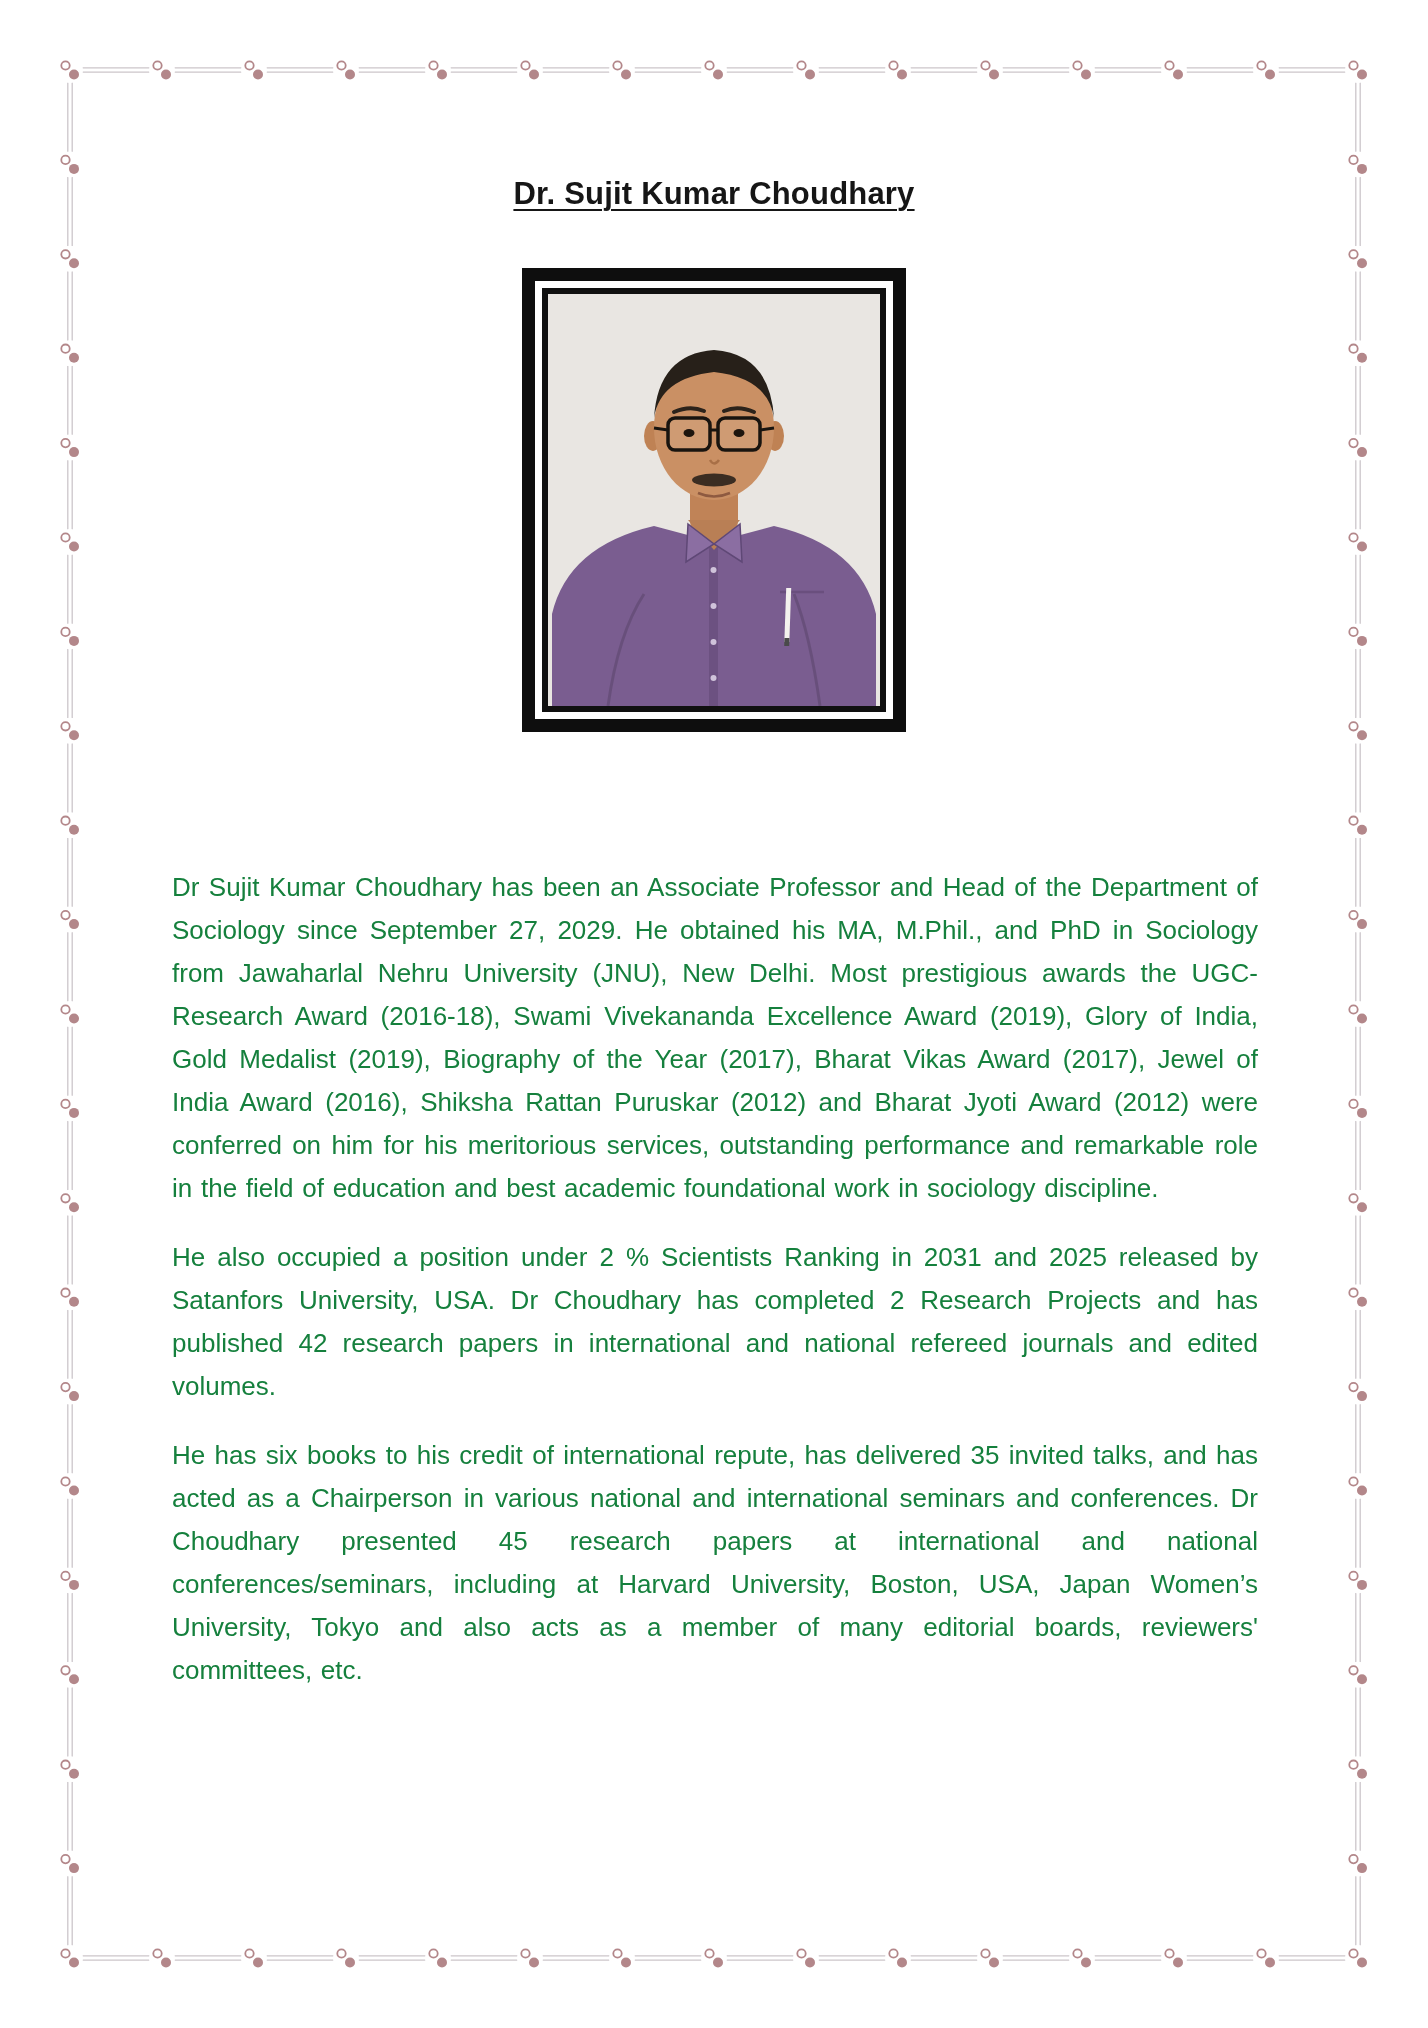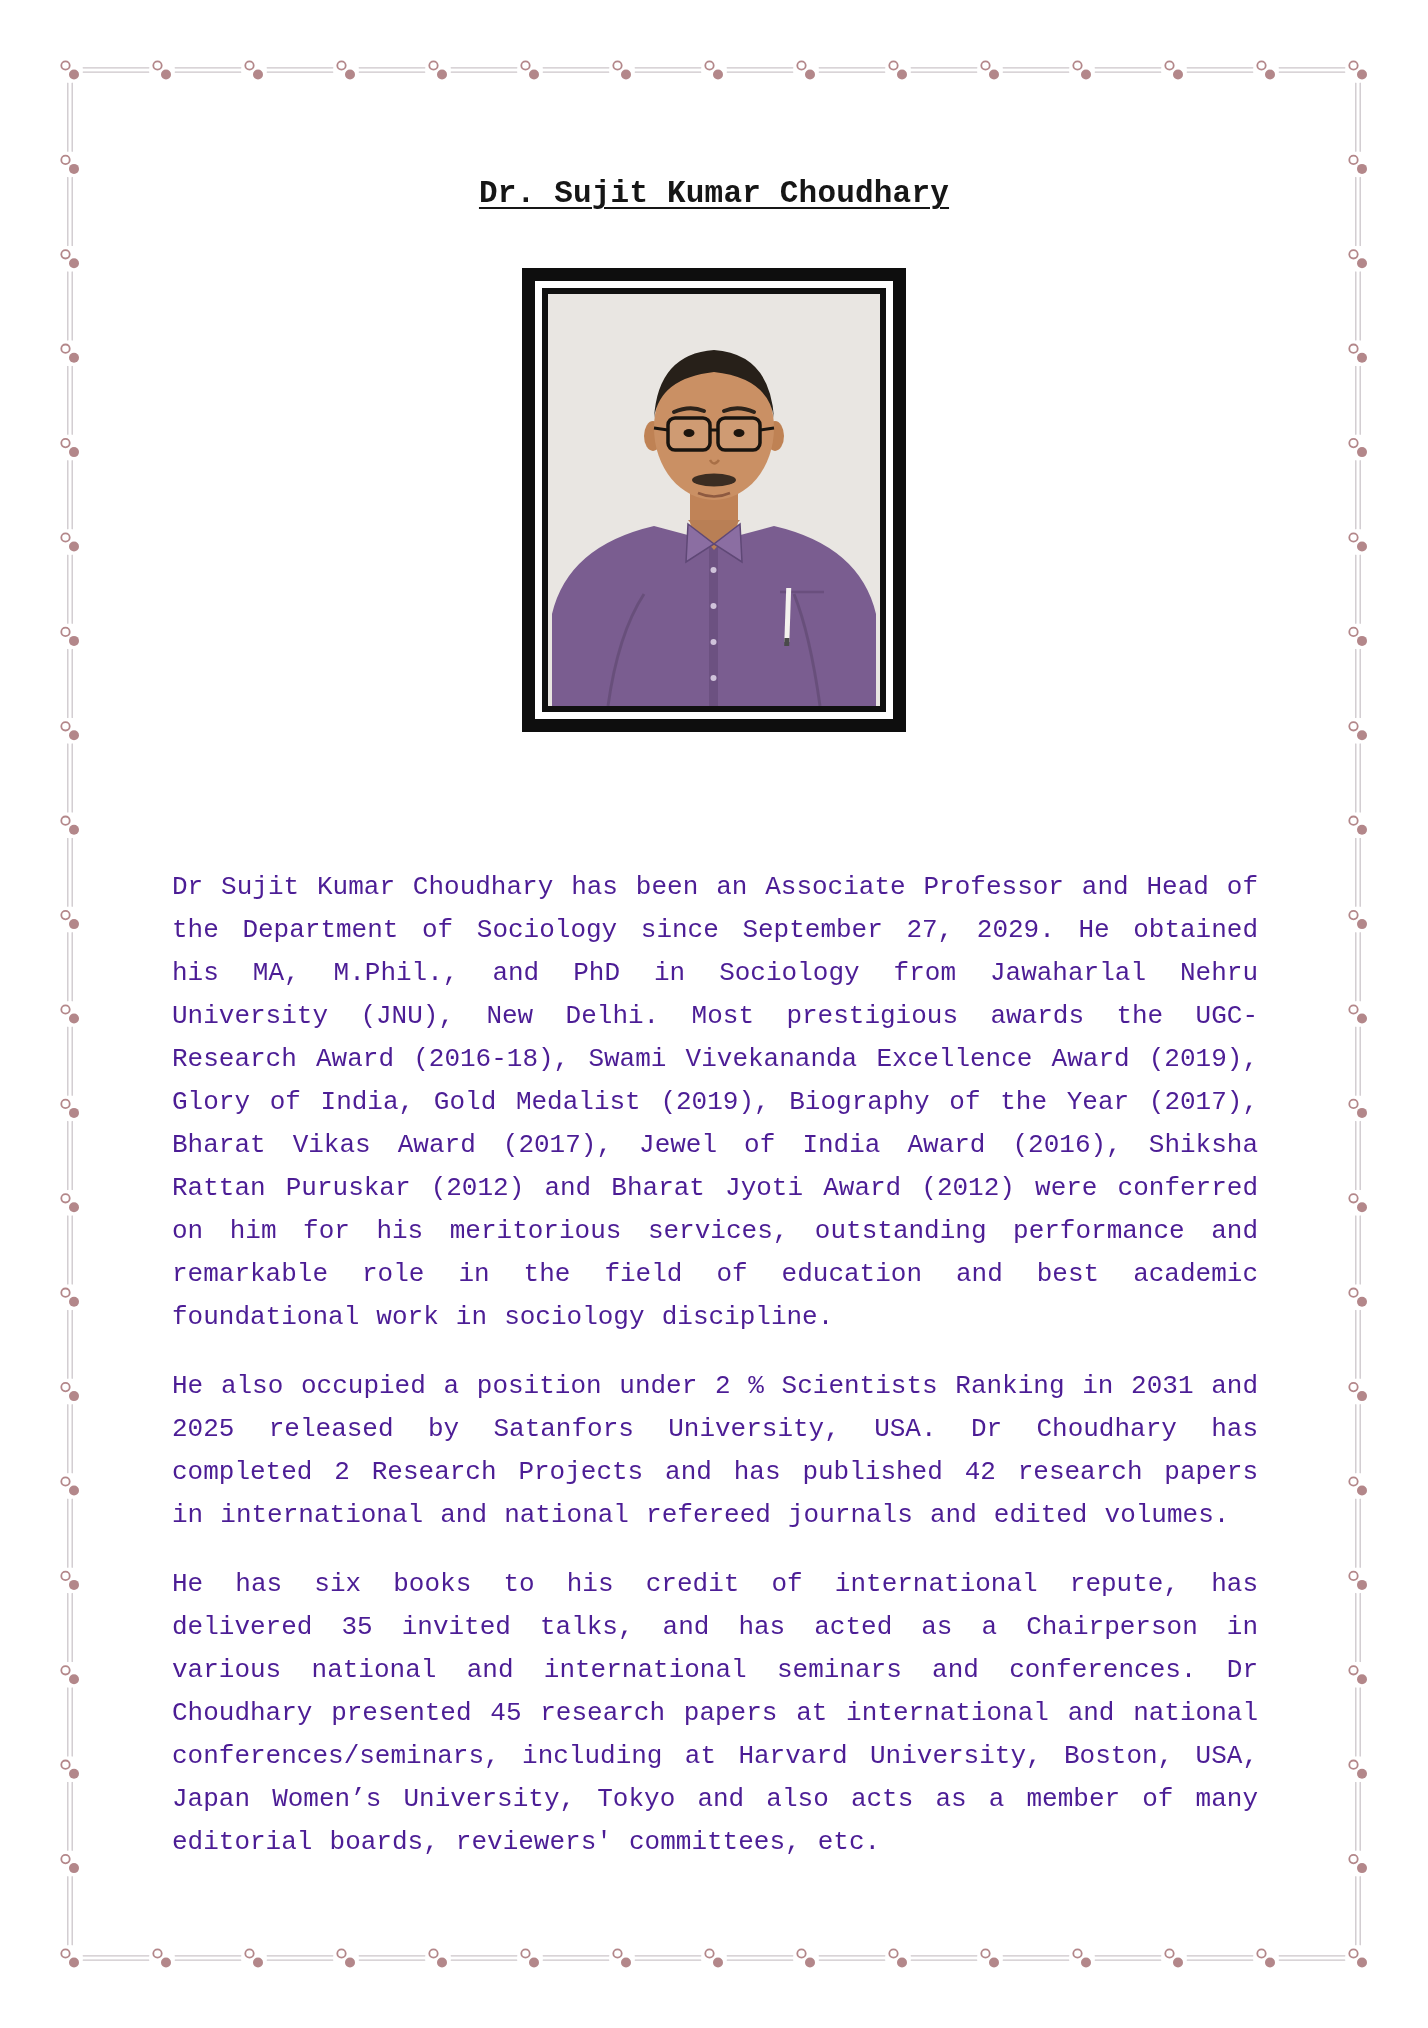--- a/index.html
+++ b/index.html
@@ -3,21 +3,21 @@
 <meta charset="utf-8">
 <title>Document</title>
 <style>
   * { margin:0; padding:0; box-sizing:border-box; }
   html,body { background:#ffffff; }
   .page {
     position:relative;
     width:1428px;
     height:2028px;
     background:#ffffff;
-    font-family:Liberation Mono, monospace;
+    font-family:Liberation Sans, sans-serif;
     overflow:hidden;
   }
   #border-svg {
     position:absolute;
     left:0; top:0;
     width:1428px; height:2028px;
     pointer-events:none;
   }
   .title {
     position:absolute;
@@ -51,21 +51,21 @@
     background:#e9e6e2;
   }
   .photo-inner svg { display:block; width:100%; height:100%; }
   .bio {
     position:absolute;
     left:172px;
     top:866px;
     width:1086px;
     font-size:26px;
     line-height:43px;
-    color:#4c1d95;
+    color:#15803d;
   }
   .bio p {
     text-align:justify;
     text-align-last:left;
     margin-bottom:26px;
     word-spacing:1.5px;
   }
 </style>
 </head>
 <body>

